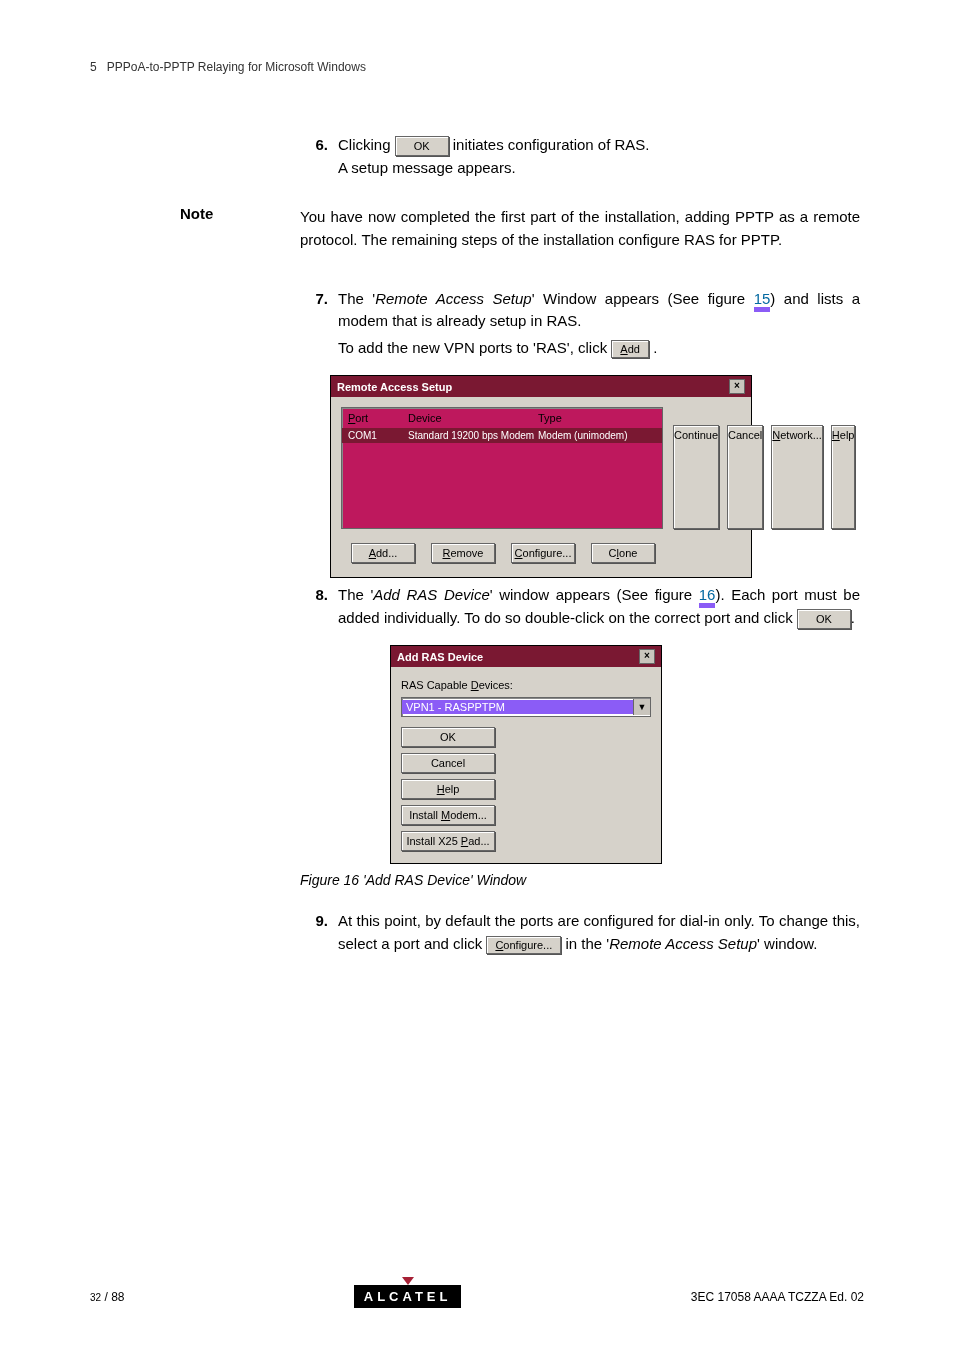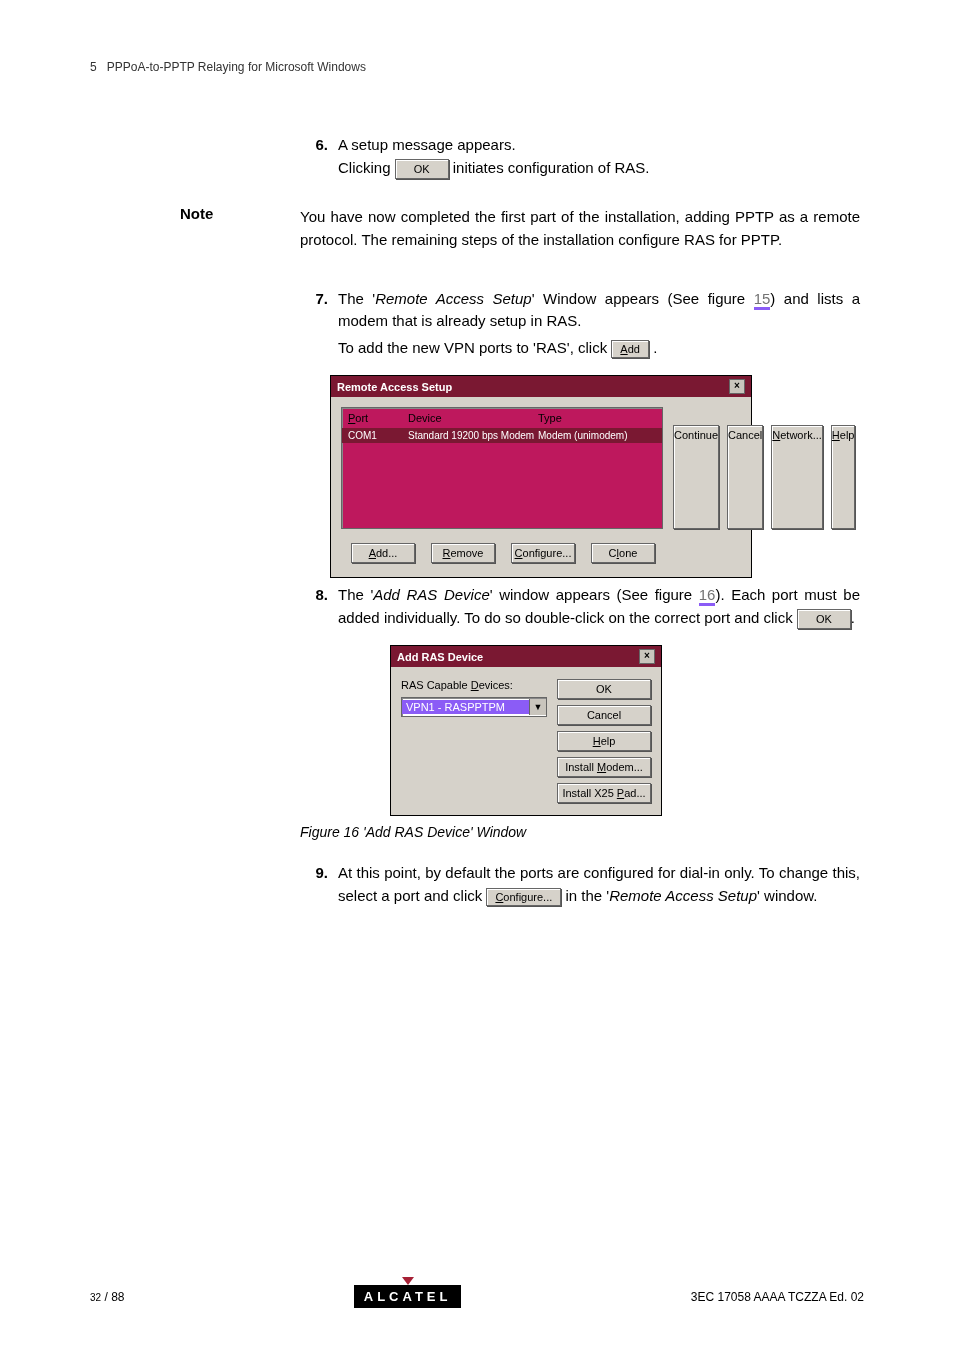--- a/index.html
+++ b/index.html
@@ -63,22 +63,22 @@
   .inline-btn.small { padding: 1px 8px; font-size: 11px; }
   .note-block {
     margin-left: 210px;
     width: 560px;
     font-size: 15px;
     line-height: 1.55;
     text-align: justify;
     margin-bottom: 36px;
   }
   .fig-num-link {
-    border-bottom: 3px solid #8b5cf6;
-    color: #737373;
+    border-bottom: 5px solid #8b5cf6;
+    color: #0369a1;
   }
   .italic { font-style: italic; }
   .caption {
     font-size: 14px;
     font-style: italic;
     margin: 8px 0 22px 0;
   }
 
   
   .dlg-ras {
@@ -163,20 +163,21 @@
     border: 1px solid #000;
     background: #d6d2ca;
     font-family: "MS Sans Serif", Tahoma, Arial, sans-serif;
     font-size: 11px;
     margin: 16px 0 6px 90px;
   }
   .add-body {
     display: flex;
     gap: 10px;
     padding: 12px 10px;
+    flex-direction: column;
   }
   .add-left { flex: 1; }
   .add-label { margin-bottom: 6px; }
   .add-drop {
     border: 1px solid #666;
     background: #fff;
     display: flex;
     align-items: center;
     justify-content: space-between;
     height: 18px;
@@ -243,26 +244,26 @@
 
   <div class="header">
     <span>5</span>&nbsp;&nbsp;
     <span>PPPoA-to-PPTP Relaying for Microsoft Windows</span>
   </div>
 
   <div class="content-col">
     <div class="step">
       <div class="step-num">6.</div>
       <div class="step-body">
-        <div>A setup message appears.</div>
         <div>
           <span>Clicking </span>
           <span class="inline-btn">OK</span>
           <span> initiates configuration of RAS.</span>
         </div>
+        <div>A setup message appears.</div>
       </div>
     </div>
   </div>
 
   <div style="position:relative; margin-top:26px;">
     <div class="section-label" style="top:0;">Note</div>
     <div class="note-block">You have now completed the first part of the installation, adding PPTP as a remote protocol. The remaining steps of the installation configure RAS for PPTP.</div>
   </div>
 
   <div class="content-col">

